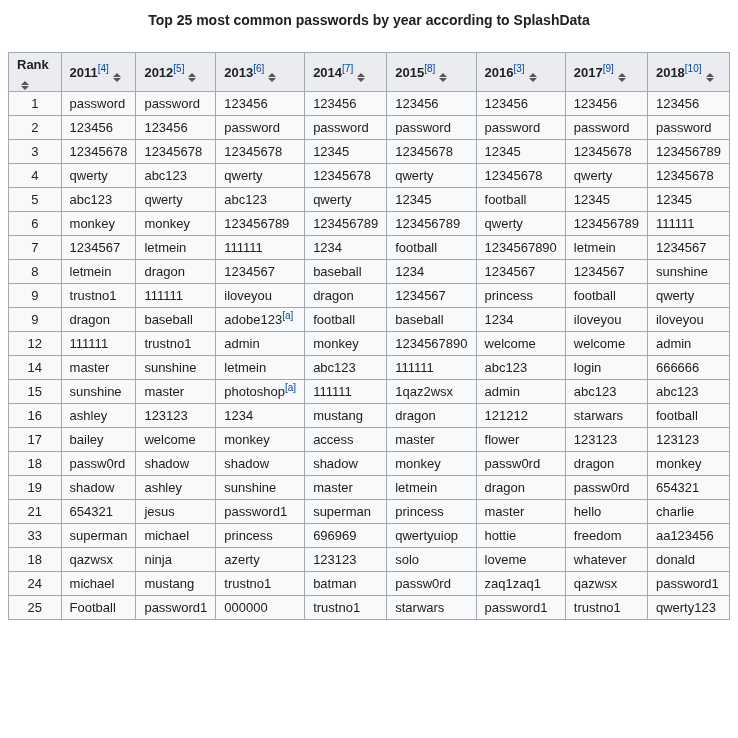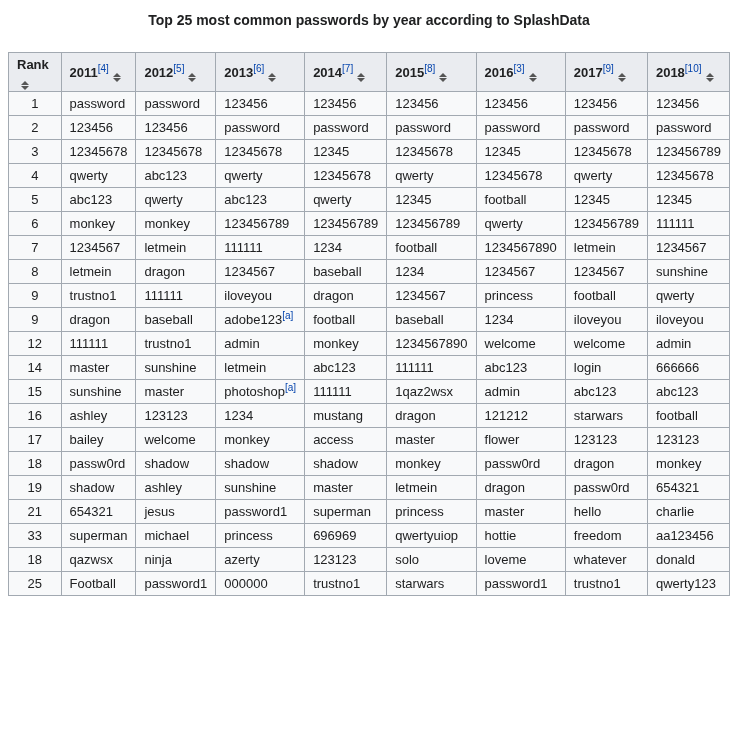--- a/index.html
+++ b/index.html
@@ -311,20 +311,31 @@
         <td class="pw">qazwsx</td>
         <td class="pw">ninja</td>
         <td class="pw">azerty</td>
         <td class="pw">123123</td>
         <td class="pw">solo</td>
         <td class="pw">loveme</td>
         <td class="pw">whatever</td>
         <td class="pw">donald</td>
       </tr>
       <tr>
+        <td class="rank">24</td>
+        <td class="pw">michael</td>
+        <td class="pw">mustang</td>
+        <td class="pw">trustno1</td>
+        <td class="pw">batman</td>
+        <td class="pw">passw0rd</td>
+        <td class="pw">zaq1zaq1</td>
+        <td class="pw">qazwsx</td>
+        <td class="pw">password1</td>
+      </tr>
+      <tr>
         <td class="rank">25</td>
         <td class="pw">Football</td>
         <td class="pw">password1</td>
         <td class="pw">000000</td>
         <td class="pw">trustno1</td>
         <td class="pw">starwars</td>
         <td class="pw">password1</td>
         <td class="pw">trustno1</td>
         <td class="pw">qwerty123</td>
       </tr>

